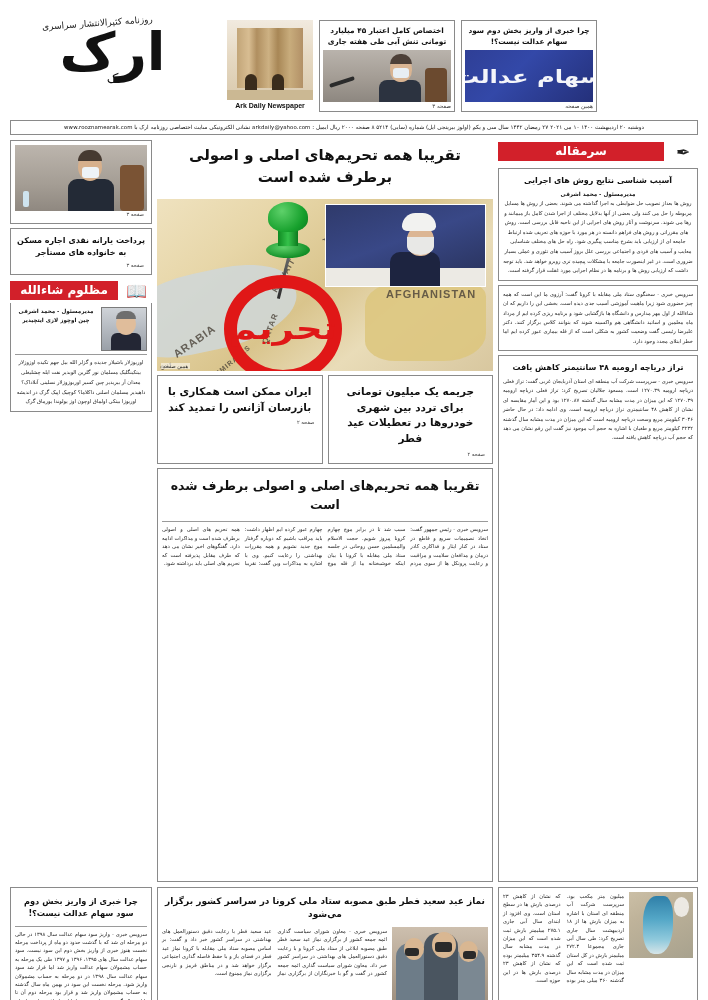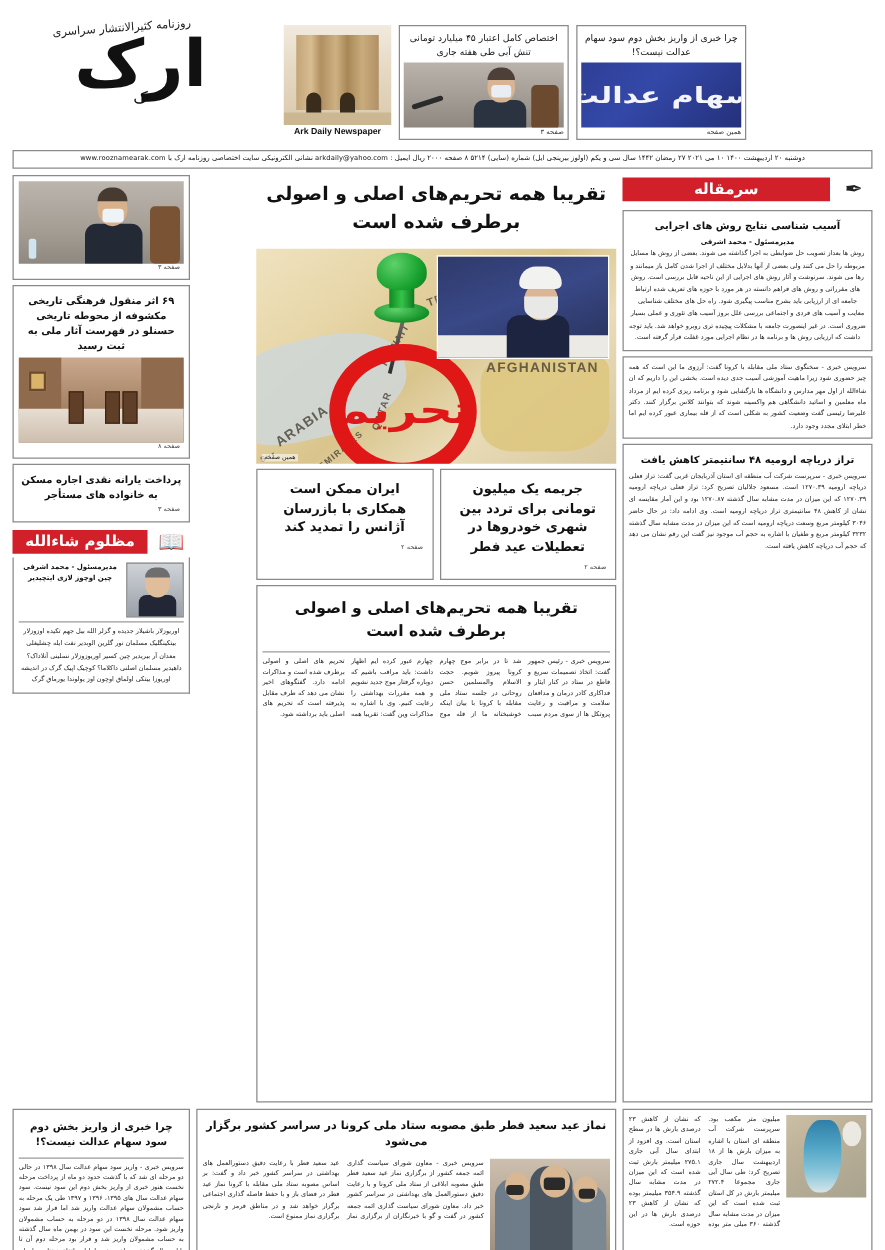--- a/index.html
+++ b/index.html
@@ -62,21 +62,21 @@
   .arc-col{ display:flex; flex-direction:column; align-items:center;
     margin-left:6px; }
 
   .promo-boxes{ display:flex; flex-direction:row-reverse; gap:6px; flex:1;
     justify-content:flex-start; padding-top:2px; }
   .promo{
     width:136px; border:1px solid #8a8a8a; background:#fff;
     padding:3px 3px 2px 3px; display:flex; flex-direction:column;
   }
   .promo-title{
-    font-size:7.4px; font-weight:400; text-align:center; color:#111;
+    font-size:7.4px; font-weight:700; text-align:center; color:#111;
     line-height:1.45; padding:2px 1px 3px 1px;
   }
   .promo-img{ height:52px; position:relative; overflow:hidden; }
   .promo-img.blue{
     background:linear-gradient(135deg,#2f3f96 0%,#3348a8 40%,#24307a 100%);
     display:flex; align-items:center; justify-content:center;
   }
   .promo-img.blue .calli{
     color:#fff; font-size:18px; font-weight:700; opacity:.95;
     transform:scaleX(1.35); letter-spacing:-1px;
@@ -117,21 +117,21 @@
     white-space:nowrap; overflow:hidden; line-height:1.6;
   }
   .infobar .lat{ direction:ltr; display:inline-block; font-size:5.4px; }
 
   
   .grid{
     display:flex; flex-direction:row-reverse; gap:5px; margin-top:5px;
     height:742px;
   }
   .col-left{ width:200px; display:flex; flex-direction:column; gap:4px; }
-  .col-center{ flex:1; display:flex; flex-direction:column; gap:4px;margin-left:48px; }
+  .col-center{ flex:1; display:flex; flex-direction:column; gap:4px; }
   .col-right{ width:142px; display:flex; flex-direction:column; gap:4px; }
 
   
   .sec-head{
     display:flex; flex-direction:row-reverse; align-items:center; gap:4px;
   }
   .sec-head .bar{
     flex:1; background:#d2202a; color:#fff; font-size:12px; font-weight:700;
     text-align:center; padding:3px 0 4px 0; line-height:1;
   }
@@ -422,33 +422,20 @@
           <div class="chair"></div>
           <div class="body"></div>
           <div class="head"></div>
           <div class="hair"></div>
           <div class="mask"></div>
           <div class="bottle"></div>
         </div>
         <div class="pg-ref">صفحه ۳</div>
       </div>
 
-      <div class="boxed">
-        <div class="art-title">۶۹ اثر منقول فرهنگی تاریخی مکشوفه از محوطه تاریخی حسنلو در فهرست آثار ملی به ثبت رسید</div>
-        <div class="ph ph-hall">
-          <div class="wallL"></div>
-          <div class="wallR"></div>
-          <div class="floor"></div>
-          <div class="frame"></div>
-          <div class="case c1"></div>
-          <div class="case c2"></div>
-          <div class="case c3"></div>
-        </div>
-        <div class="pg-ref">صفحه ۸</div>
-      </div>
 
       <div class="boxed">
         <div class="art-title">پرداخت یارانه نقدی اجاره مسکن به خانواده های مستأجر</div>
         <div class="pg-ref">صفحه ۳</div>
       </div>
 
       <div>
         <div class="sec-head">
           <div class="bar">مظلوم شاءالله</div>
           <div class="emblem book">📖</div>

